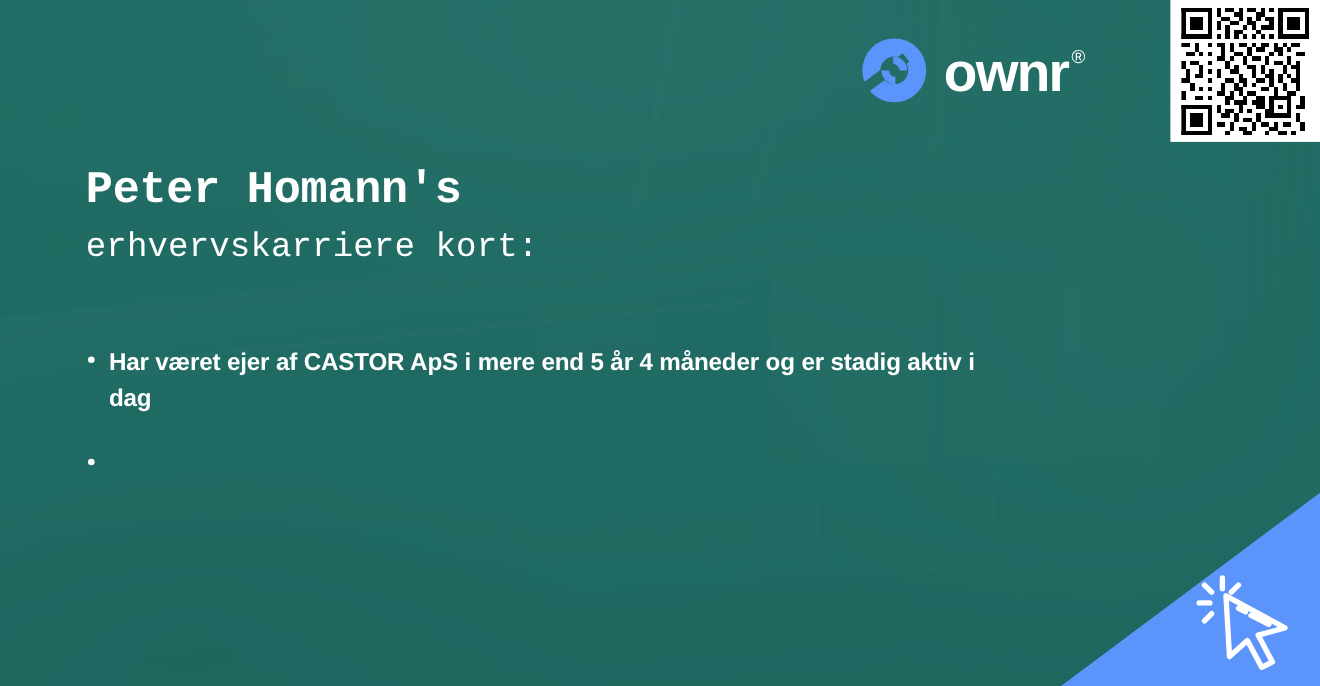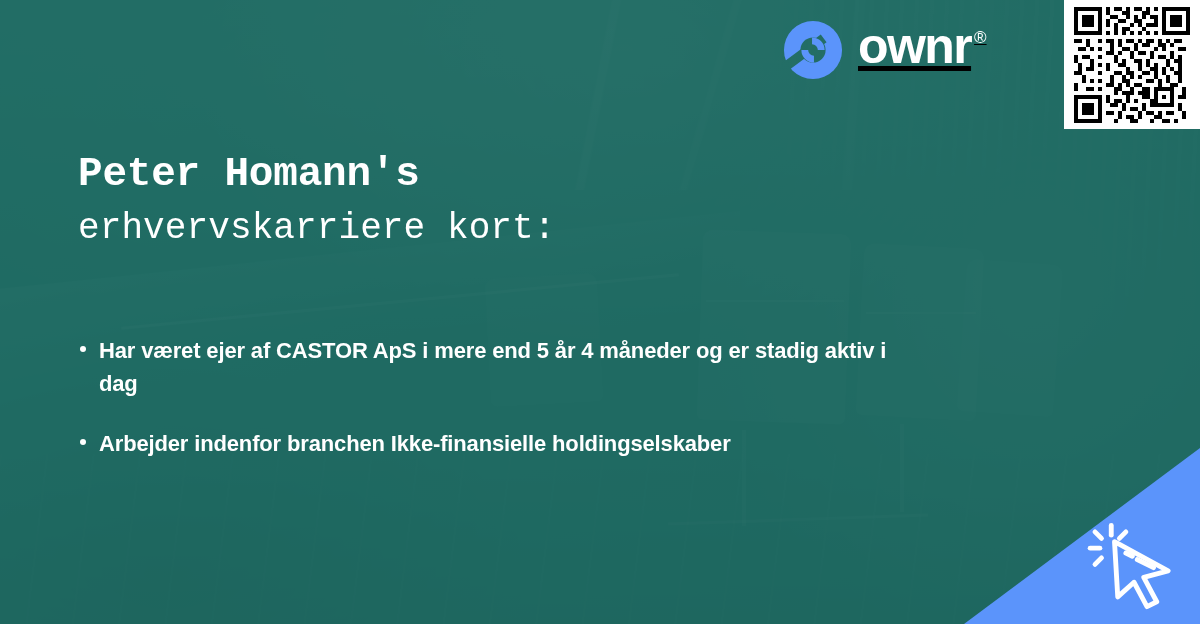--- a/index.html
+++ b/index.html
@@ -90,41 +90,41 @@
   
   #content { position:relative; z-index:3; width:1200px; height:624px; }
 
   
   #headline { position:absolute; left:78px; top:152px;font-family:Liberation Mono, monospace; }
   .title-main {
     font-size:41px; font-weight:700; color:#ffffff;
     letter-spacing:-.2px; line-height:1.08; white-space:nowrap;
   }
   .title-sub {
-    font-size:36px; font-weight:300; color:#ffffff;
+    font-size:31px; font-weight:300; color:#ffffff;
     letter-spacing:.1px; line-height:1.18; margin-top:12px; white-space:nowrap;
   }
 
   
-  #bullets { position:absolute; left:80px; top:312px; width:860px;margin-top:22px; }
+  #bullets { position:absolute; left:80px; top:312px; width:860px; }
   .bullet-row { display:flex; align-items:flex-start; margin-bottom:26px; }
   .bullet-row:last-child { margin-bottom:0; }
   .bullet-dot {
     flex:0 0 auto; width:6px; height:6px; border-radius:50%;
     background:#ffffff; margin-top:12px; margin-right:13px;
   }
   .bullet-text {
     font-size:22px; font-weight:700; color:#ffffff;
     line-height:1.52; letter-spacing:-.15px; max-width:790px;
   }
 
   
   #ownr-logo {
-    position:absolute; left:782px; top:19px;
-    display:flex; align-items:flex-start; z-index:4;text-decoration:underline;
+    position:absolute; left:782px; top:33px;
+    display:flex; align-items:center; z-index:4;
   }
   #ownr-mark { width:62px; height:62px; flex:0 0 auto; }
   #ownr-word {
     font-size:50px; font-weight:700; color:#ffffff;
     letter-spacing:-1.6px; margin-left:14px; line-height:1;
     position:relative; top:2px;
   }
   #ownr-reg {
     font-size:17px; font-weight:400; color:#ffffff;
     margin-left:3px; align-self:flex-start; margin-top:10px; line-height:1;
@@ -181,21 +181,20 @@
     <div class="title-sub">erhvervskarriere kort:</div>
   </div>
 
   <div id="bullets">
     <div class="bullet-row">
       <span class="bullet-dot"></span>
       <span class="bullet-text">Har været ejer af CASTOR ApS i mere end 5 år 4 måneder og er stadig aktiv i dag</span>
     </div>
     <div class="bullet-row">
       <span class="bullet-dot"></span>
-      <span class="bullet-text">Arbejder indenfor branchen Ikke-finansielle holdingselskaber</span>
     </div>
   </div>
 
   <div id="ownr-logo">
     <svg id="ownr-mark" viewBox="0 0 64 64">
       <defs>
         <mask id="swirlMask">
           <rect x="0" y="0" width="64" height="64" fill="#fff"></rect>
 
           <circle cx="32" cy="32" r="13" fill="#000"></circle>

